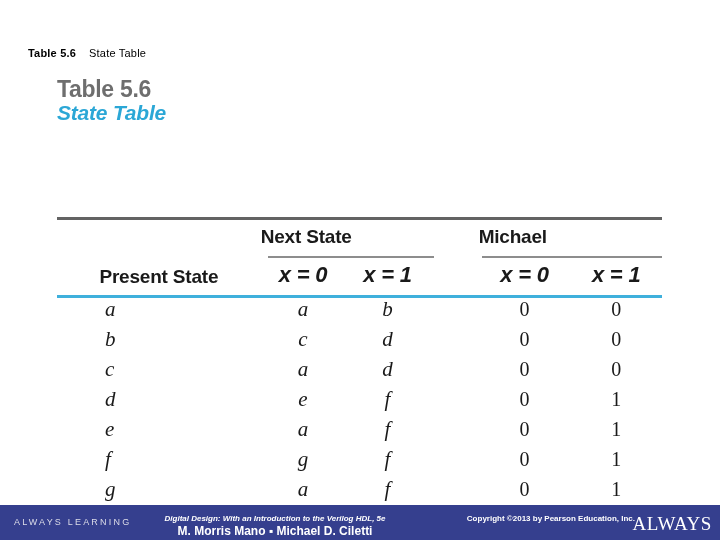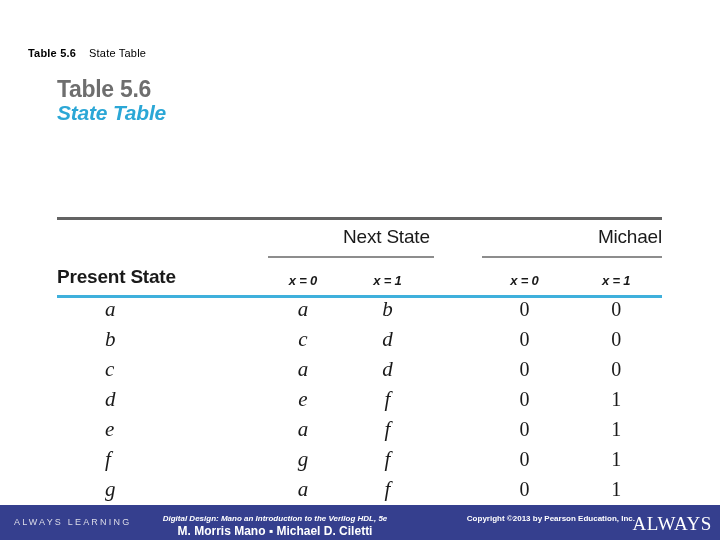--- a/index.html
+++ b/index.html
@@ -121,45 +121,45 @@
   .col-present { width: 200px; }
   .col-n0      { width: 83px;  }
   .col-n1      { width: 83px;  }
   .col-gap     { width: 48px;  }
   .col-o0      { width: 90px;  }
   .col-o1      { width: 90px;  }
 
   .grouphead {
     height: 28px;
     vertical-align: bottom;
-    text-align: right;
+    text-align: left;
     font-size: 19px;
-    font-weight: normal;
+    font-weight: bold;
     color: #1a1a1a;
     letter-spacing: -0.2px;
     padding-bottom: 2px;
   }
 
   .subhead {
     height: 40px;
     vertical-align: bottom;
     text-align: center;
-    font-size: 13px;
+    font-size: 22px;
     font-weight: bold;
     color: #1a1a1a;
     padding-bottom: 4px;
     letter-spacing: -0.2px;
   }
   .subhead .var {
     font-style: italic;
   }
   .present-head {
     height: 40px;
     vertical-align: bottom;
-    text-align: left;
+    text-align: center;
     padding-left: 3px;
     padding-bottom: 4px;
     font-size: 19px;
     font-weight: bold;
     color: #1a1a1a;
     letter-spacing: -0.2px;
   }
 
   .state-table tbody td {
     height: 30px;
@@ -366,21 +366,21 @@
     </tbody>
   </table>
 
   <div class="fig-copyright">Copyright © 2013 Pearson Education, publishing as Prentice Hall</div>
 </div>
 
 <div class="footer">
   <div class="footer-always">ALWAYS LEARNING</div>
 
   <div class="footer-book">
-    <span class="footer-book-title">Digital Design: Mano an Introduction to the Verilog HDL, 5e</span>
+    <span class="footer-book-title">Digital Design: With an Introduction to the Verilog HDL, 5e</span>
     <span class="footer-book-authors">M. Morris Mano ▪ Michael D. Ciletti</span>
   </div>
 
   <div class="footer-copy">
     <span>Copyright ©2013 by Pearson Education, Inc.</span>
   </div>
 
   <div class="footer-logo">ALWAYS</div>
 </div>
 

